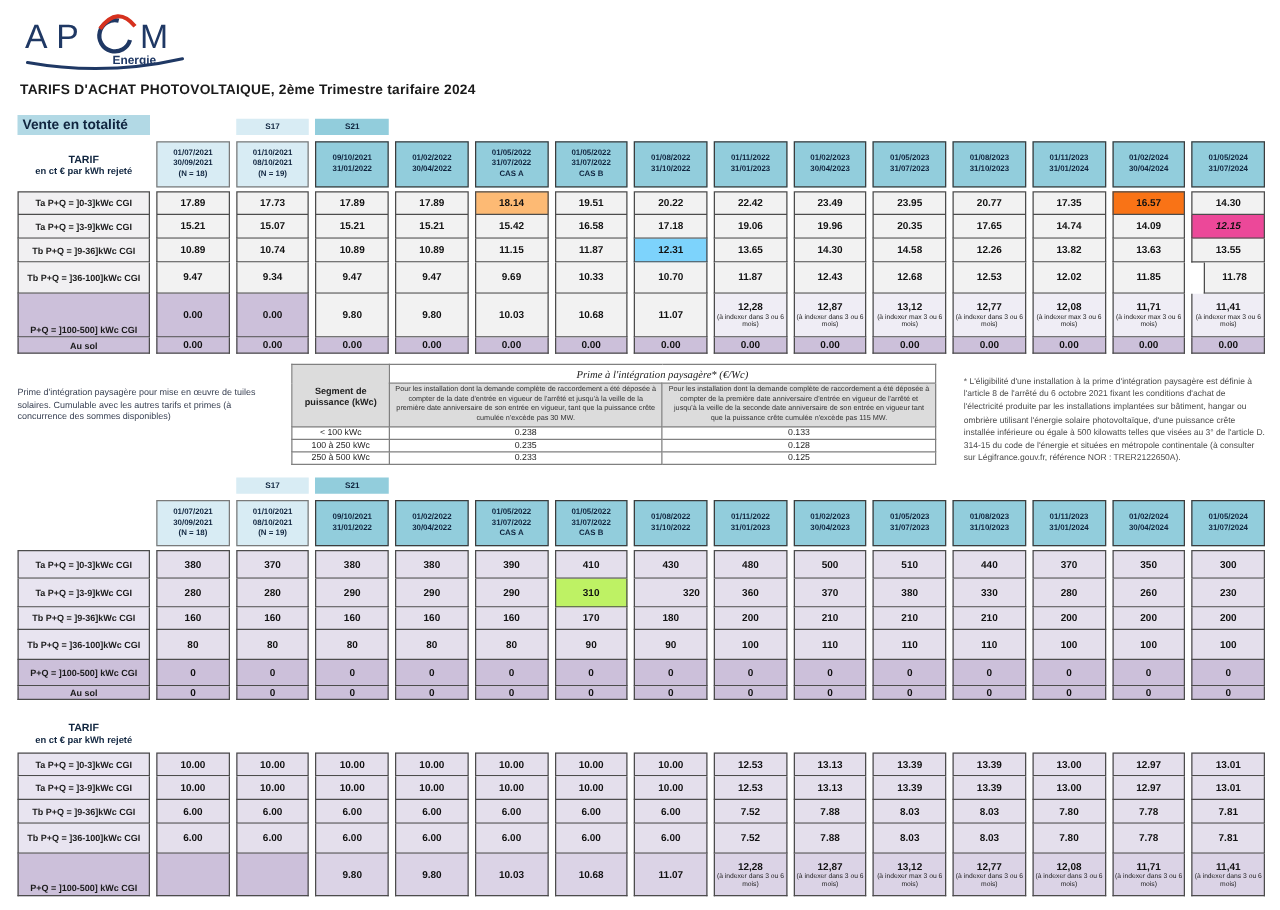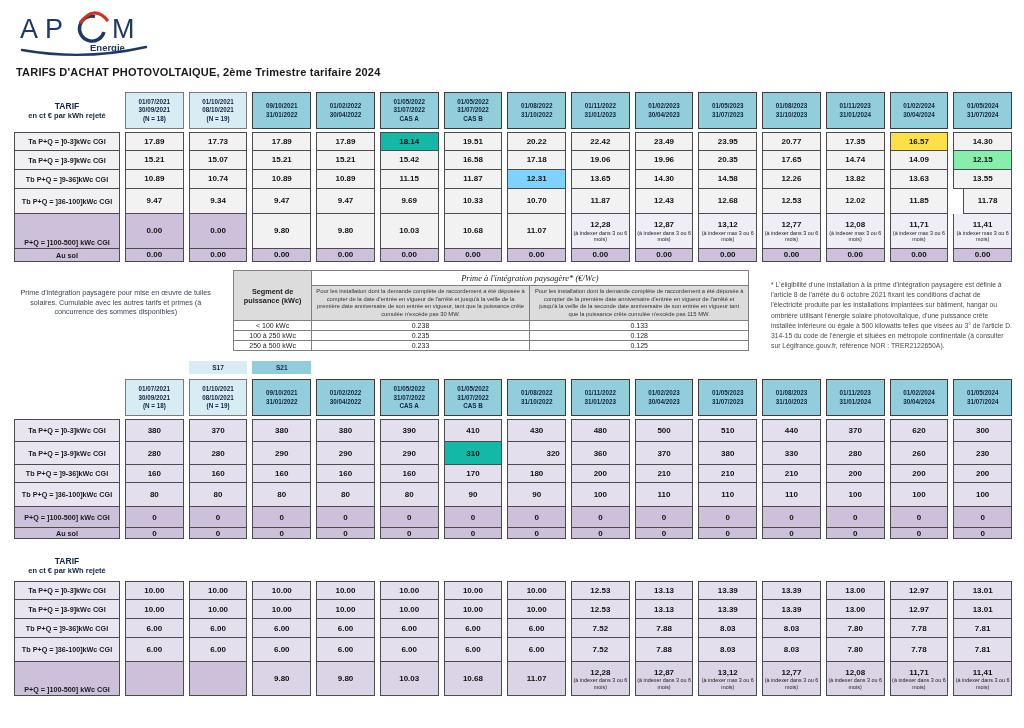--- a/index.html
+++ b/index.html
@@ -29,21 +29,21 @@
   .date-head.cyan  { background:#92CDDC; border:1.6px solid #3D3D3D; }
   .row-label { display:flex; align-items:center; justify-content:center; text-align:center; font-size:7.2px; font-weight:bold; color:#1a1a1a; background:#F1F0F2; border:1.1px solid #4C4C4C; line-height:1.25; padding:0 2px; }
   .row-label.lab-dark { background:#CCC0DA; }
   .row-label.bottom-align { align-items:flex-end; padding-bottom:1px; }
   .dcell { display:flex; flex-direction:column; align-items:center; justify-content:center; font-size:8px; font-weight:bold; color:#111; border:1.3px solid #4C4C4C; line-height:1.2; text-align:center; }
   .dcell .sub { font-size:5.4px; font-weight:normal; color:#222; line-height:1.15; }
   .no-top { border-top:none !important; }
 
   
   .middle { display:flex; align-items:flex-start; margin:8px 0 10px 0; }
-  .pnote { width:206px; font-size:7.2px; color:#3A4254; text-align:center; line-height:1.35; padding-top:18px; }
+  .pnote { width:206px; font-size:7.2px; color:#3A4254; line-height:1.35; padding-top:18px; }
   .ptable { border-collapse:collapse; margin-left:16px; width:522px; }
   .ptable td, .ptable th { border:1px solid #808080; vertical-align:middle;margin-top:48px; }
   .ptable .seg-head { width:78px; background:#DCDCDC; font-size:7.3px; font-weight:bold; color:#222; text-align:center; padding:2px; }
   .ptable .p-title { border:1px solid #808080; border-bottom:none; font-style:italic; font-size:8.5px; color:#222; text-align:center; padding:2px 0; background:#fff; font-family:"Liberation Serif", serif; }
   .ptable .p-desc { width:222px; background:#DCDCDC; font-size:5.8px; color:#333; text-align:center; line-height:1.3; padding:2px 4px; font-weight:normal; }
   .ptable .p-cell { font-size:7px; color:#222; text-align:center; padding:1px 2px; background:#fff; }
   .pfoot { width:244px; margin-left:22px; font-size:6.8px; color:#4A4A4A; line-height:1.5; padding-top:10px; }
 
   .tbl-spacer { height:10px; }
 </style>
@@ -58,20 +58,25 @@
       <path d="M 90 24 A 12.5 12.5 0 1 1 81 8.5" fill="none" stroke="#1F3864" stroke-width="3.4"></path>
       <path d="M 66 15 Q 80 -4 94 13" fill="none" stroke="#D6311E" stroke-width="3.2"></path>
       <text x="98" y="30" font-size="27" fill="#1F3864" font-family="Liberation Sans, sans-serif">M</text>
       <text x="76" y="43" font-size="9.5" font-weight="bold" fill="#1F3864" font-family="Liberation Sans, sans-serif">Energie</text>
       <path d="M 8 42 Q 70 53 132 39" fill="none" stroke="#1F3864" stroke-width="2.4" stroke-linecap="round"></path>
     </svg>
   </div>
 
   <div class="doc-title">TARIFS D'ACHAT PHOTOVOLTAIQUE, 2ème Trimestre tarifaire 2024</div>
 
+  <div class="sgrid">
+    <div class="band">Vente en totalité</div>
+  <div class="stag s17" style="grid-column: 3;">S17</div>
+      <div class="stag s21" style="grid-column: 4;">S21</div>
+    </div>
 
   <div class="tgrid">
       <div class="tbl-head-label" style="grid-area: 1 / 1; min-height: 37px;">
         <span class="l1">TARIF</span>
         <span class="l2">en ct € par kWh rejeté</span>
       </div>
       <div class="date-head light" style="grid-area: 1 / 2; min-height: 37px;">
         <span>01/07/2021</span>
         <span>30/09/2021</span>
         <span>(N = 18)</span>
@@ -137,21 +142,21 @@
       </div>
       <div class="dcell" style="grid-area: 2 / 3; min-height: 19px; background: rgb(242, 242, 242);">
         <span>17.73</span>
       </div>
       <div class="dcell" style="grid-area: 2 / 4; min-height: 19px; background: rgb(242, 242, 242);">
         <span>17.89</span>
       </div>
       <div class="dcell" style="grid-area: 2 / 5; min-height: 19px; background: rgb(242, 242, 242);">
         <span>17.89</span>
       </div>
-      <div class="dcell" style="grid-area: 2 / 6; min-height: 19px; background: #14b8a6;">
+      <div class="dcell" style="grid-area: 2 / 6; min-height: 19px; background: #fdba74;">
         <span>18.14</span>
       </div>
       <div class="dcell" style="grid-area: 2 / 7; min-height: 19px; background: rgb(242, 242, 242);">
         <span>19.51</span>
       </div>
       <div class="dcell" style="grid-area: 2 / 8; min-height: 19px; background: rgb(242, 242, 242);">
         <span>20.22</span>
       </div>
       <div class="dcell" style="grid-area: 2 / 9; min-height: 19px; background: rgb(242, 242, 242);">
         <span>22.42</span>
@@ -161,21 +166,21 @@
       </div>
       <div class="dcell" style="grid-area: 2 / 11; min-height: 19px; background: rgb(242, 242, 242);">
         <span>23.95</span>
       </div>
       <div class="dcell" style="grid-area: 2 / 12; min-height: 19px; background: rgb(242, 242, 242);">
         <span>20.77</span>
       </div>
       <div class="dcell" style="grid-area: 2 / 13; min-height: 19px; background: rgb(242, 242, 242);">
         <span>17.35</span>
       </div>
-      <div class="dcell" style="grid-area: 2 / 14; min-height: 19px; background: #fde047;">
+      <div class="dcell" style="grid-area: 2 / 14; min-height: 19px; background: #f97316;">
         <span>16.57</span>
       </div>
       <div class="dcell" style="grid-area: 2 / 15; min-height: 19px; background: rgb(242, 242, 242);">
         <span>14.30</span>
       </div>
       <div class="row-label no-top" style="background: rgb(241, 240, 242); grid-area: 3 / 1; min-height: 19px;">Ta P+Q = ]3-9]kWc CGI</div>
       <div class="dcell no-top" style="grid-area: 3 / 2; min-height: 19px; background: rgb(242, 242, 242);">
         <span>15.21</span>
       </div>
       <div class="dcell no-top" style="grid-area: 3 / 3; min-height: 19px; background: rgb(242, 242, 242);">
@@ -207,21 +212,21 @@
       </div>
       <div class="dcell no-top" style="grid-area: 3 / 12; min-height: 19px; background: rgb(242, 242, 242);">
         <span>17.65</span>
       </div>
       <div class="dcell no-top" style="grid-area: 3 / 13; min-height: 19px; background: rgb(242, 242, 242);">
         <span>14.74</span>
       </div>
       <div class="dcell no-top" style="grid-area: 3 / 14; min-height: 19px; background: rgb(242, 242, 242);">
         <span>14.09</span>
       </div>
-      <div class="dcell no-top" style="grid-area: 3 / 15; min-height: 19px; background: #86efac;">
+      <div class="dcell no-top" style="grid-area: 3 / 15; min-height: 19px; background: #ec4899; font-style: italic;">
         <span>12.15</span>
       </div>
       <div class="row-label no-top" style="background: rgb(241, 240, 242); grid-area: 4 / 1; min-height: 19px;">Tb P+Q = ]9-36]kWc CGI</div>
       <div class="dcell no-top" style="grid-area: 4 / 2; min-height: 19px; background: rgb(242, 242, 242);">
         <span>10.89</span>
       </div>
       <div class="dcell no-top" style="grid-area: 4 / 3; min-height: 19px; background: rgb(242, 242, 242);">
         <span>10.74</span>
       </div>
       <div class="dcell no-top" style="grid-area: 4 / 4; min-height: 19px; background: rgb(242, 242, 242);">
@@ -527,42 +532,42 @@
       <div class="dcell" style="grid-area: 2 / 11; min-height: 23px; background: rgb(228, 223, 236);">
         <span>510</span>
       </div>
       <div class="dcell" style="grid-area: 2 / 12; min-height: 23px; background: rgb(228, 223, 236);">
         <span>440</span>
       </div>
       <div class="dcell" style="grid-area: 2 / 13; min-height: 23px; background: rgb(228, 223, 236);">
         <span>370</span>
       </div>
       <div class="dcell" style="grid-area: 2 / 14; min-height: 23px; background: rgb(228, 223, 236);">
-        <span>620</span>
+        <span>350</span>
       </div>
       <div class="dcell" style="grid-area: 2 / 15; min-height: 23px; background: rgb(228, 223, 236);">
         <span>300</span>
       </div>
       <div class="row-label no-top" style="background: rgb(232, 228, 240); grid-area: 3 / 1; min-height: 23px;">Ta P+Q = ]3-9]kWc CGI</div>
       <div class="dcell no-top" style="grid-area: 3 / 2; min-height: 23px; background: rgb(228, 223, 236);">
         <span>280</span>
       </div>
       <div class="dcell no-top" style="grid-area: 3 / 3; min-height: 23px; background: rgb(228, 223, 236);">
         <span>280</span>
       </div>
       <div class="dcell no-top" style="grid-area: 3 / 4; min-height: 23px; background: rgb(228, 223, 236);">
         <span>290</span>
       </div>
       <div class="dcell no-top" style="grid-area: 3 / 5; min-height: 23px; background: rgb(228, 223, 236);">
         <span>290</span>
       </div>
       <div class="dcell no-top" style="grid-area: 3 / 6; min-height: 23px; background: rgb(228, 223, 236);">
         <span>290</span>
       </div>
-      <div class="dcell no-top" style="grid-area: 3 / 7; min-height: 23px; background: #14b8a6;">
+      <div class="dcell no-top" style="grid-area: 3 / 7; min-height: 23px; background: #bef264;">
         <span>310</span>
       </div>
       <div class="dcell no-top" style="grid-area: 3 / 8; min-height: 23px; background: rgb(228, 223, 236); padding-left: 33px;">
         <span>320</span>
       </div>
       <div class="dcell no-top" style="grid-area: 3 / 9; min-height: 23px; background: rgb(228, 223, 236);">
         <span>360</span>
       </div>
       <div class="dcell no-top" style="grid-area: 3 / 10; min-height: 23px; background: rgb(228, 223, 236);">
         <span>370</span>

